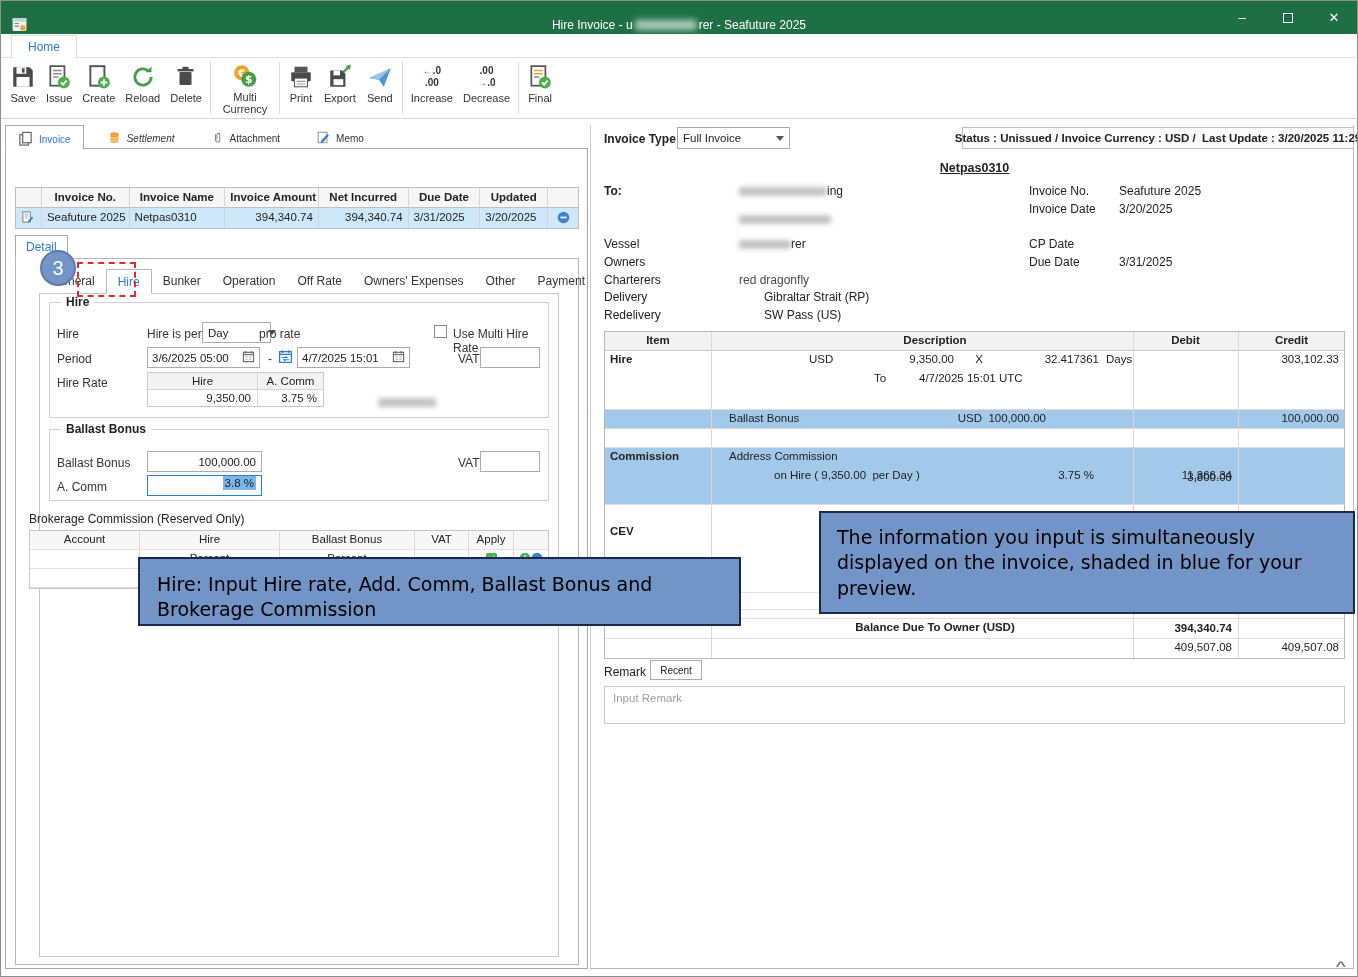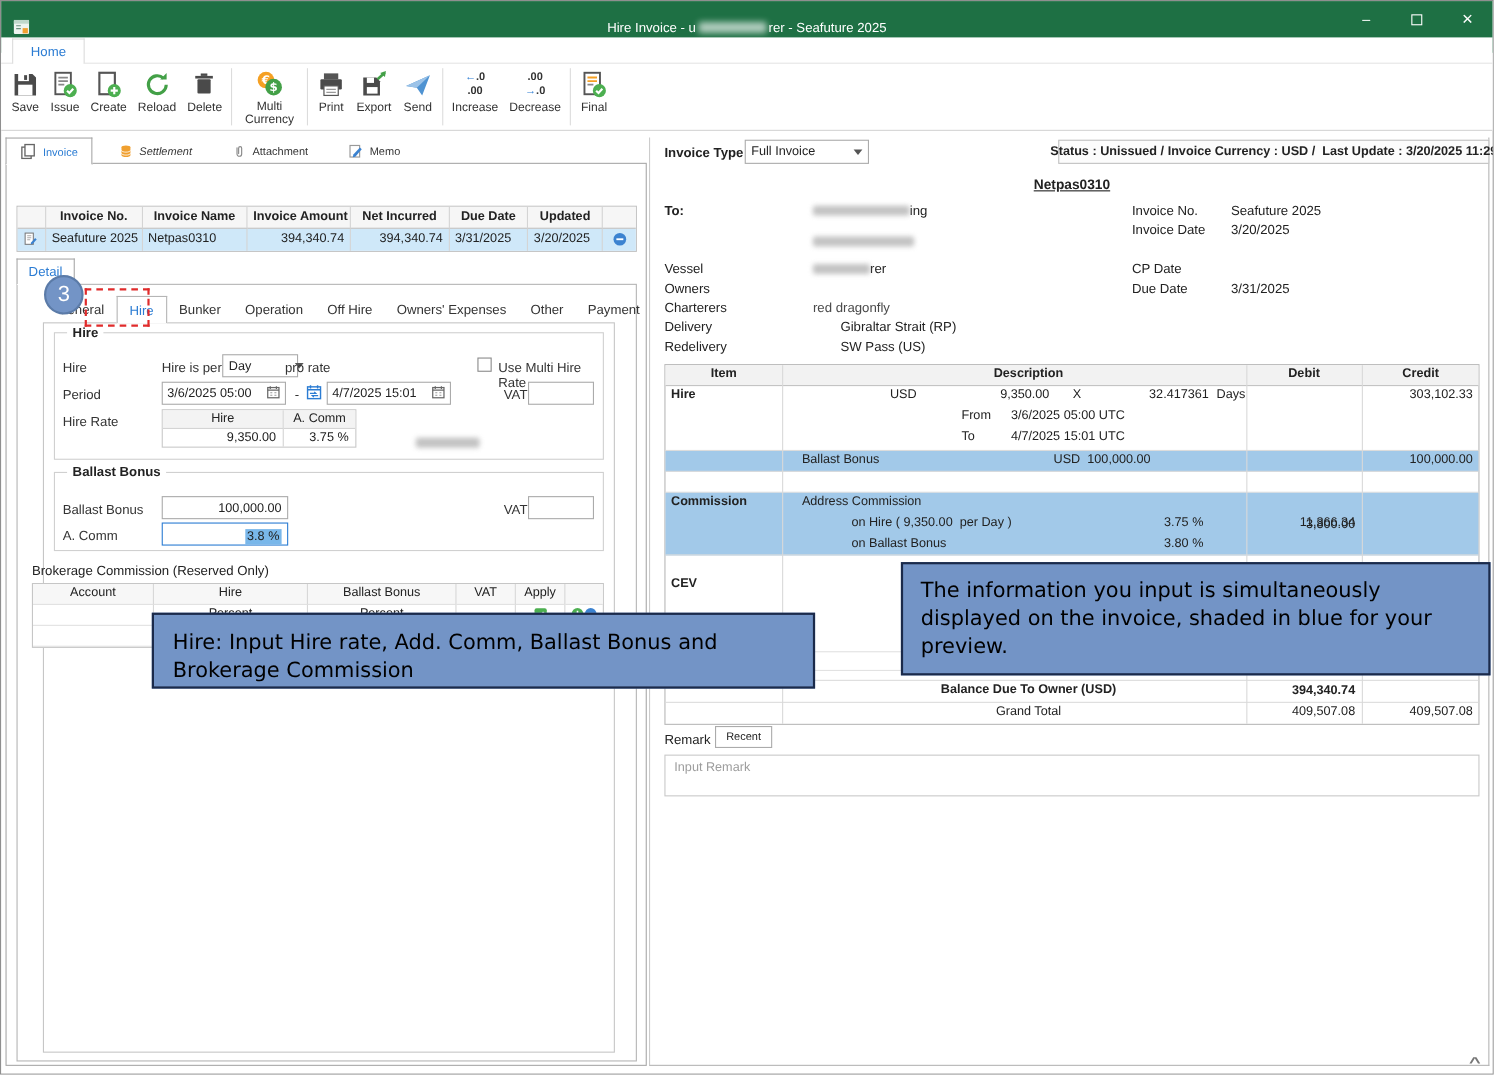--- a/index.html
+++ b/index.html
@@ -88,21 +88,21 @@
   .field.ralign { justify-content:flex-end; }
   .combo { position:absolute; border:1px solid #ababab; background:#fff; height:21px;
            display:flex; align-items:center; padding:0 5px; font-size:11.5px; }
   .caret { width:0; height:0; border-left:4px solid transparent; border-right:4px solid transparent;
            border-top:5px solid #555; margin-left:auto; }
   .datefield { position:absolute; border:1px solid #ababab; background:#fff; height:21px;
                display:flex; align-items:center; padding:0 4px; font-size:11.5px; }
   .datefield .calwrap { margin-left:auto; }
   .checkbox { position:absolute; width:13px; height:13px; border:1px solid #8a8a8a; background:#fff; }
   .focusfield { position:absolute; border:1px solid #2b7cd3; background:#fff; height:21px;
-                display:flex; align-items:flex-end; justify-content:flex-end; padding:0 5px;
+                display:flex; align-items:flex-start; justify-content:flex-end; padding:0 5px;
                 font-size:11.5px; }
   .selhl { background:#79b7ea; padding:1px 2px; }
   .minitable { position:absolute; border:1px solid #c9c9c9; font-size:11.5px; }
   .mt-row { display:flex; }
   .mt-cell { border-right:1px solid #d4d4d4; padding:2px 6px; }
   .mt-cell:last-child { border-right:none; }
   .mt-head { background:#f3f3f3; text-align:center; border-bottom:1px solid #d4d4d4; }
   .blurline { display:inline-block; height:9px; border-radius:2px; background:#9a9a9a;
               filter:blur(2.5px); opacity:.6; vertical-align:middle; }
   .semiblur { filter:blur(0.6px); color:#4a4a4a; }
@@ -381,21 +381,21 @@
   </div>
 
   <div class="detail-tab">Detail</div>
   <div class="detail-page"></div>
 
   <div class="sub-tabs">
     <div class="stab">General</div>
     <div class="stab active">Hire</div>
     <div class="stab">Bunker</div>
     <div class="stab">Operation</div>
-    <div class="stab">Off Hire</div>
+    <div class="stab">Off Rate</div>
     <div class="stab">Owners' Expenses</div>
     <div class="stab">Other</div>
     <div class="stab">Payment</div>
   </div>
   <div class="inner-page"></div>
   <div class="step-circle">3</div>
   <div class="red-dash"></div>
 
   <div class="groupbox" style="left:48px; top:301px; width:500px; height:116px;">
     <span class="gb-title">Hire</span>
@@ -545,21 +545,20 @@
       <div class="pc c-item ctr">Item</div>
       <div class="pc c-desc ctr">Description</div>
       <div class="pc c-debit ctr">Debit</div>
       <div class="pc c-credit ctr">Credit</div>
     </div>
 
     <div class="prow" style="height:59px;">
       <div class="pc c-item bold">Hire</div>
       <div class="pc c-desc">
         <div class="dline"><span class="iw" style="width:85px;"></span><span class="iw" style="width:30px;">USD</span><span class="iw num" style="width:115px;">9,350.00</span><span class="iw ctr" style="width:50px;padding:0;">X</span><span class="iw num" style="width:95px;">32.417361</span><span class="iw" style="margin-left:7px;">Days</span></div>
-        <div class="dline"><span class="iw" style="width:150px;"></span><span class="iw" style="width:45px;">From</span><span>3/6/2025 05:00 UTC</span></div>
         <div class="dline"><span class="iw" style="width:150px;"></span><span class="iw" style="width:45px;">To</span><span>4/7/2025 15:01 UTC</span></div>
       </div>
       <div class="pc c-credit">
           <span class="rnum" style="top:2px;">303,102.33</span>
         </div>
     </div>
 
     <div class="prow blue" style="height:19px;">
       <div class="pc c-desc">
           <div class="dline" style="padding-left:5px;"><span>Ballast Bonus</span><span class="rnum" style="right:100px;top:2px;"><span>USD</span>&nbsp;&nbsp;<span>100,000.00</span></span></div>
@@ -569,21 +568,20 @@
         </div>
     </div>
 
     <div class="prow" style="height:19px;"></div>
 
     <div class="prow blue" style="height:57px;">
       <div class="pc c-item bold">Commission</div>
       <div class="pc c-desc">
         <div class="dline" style="padding-left:5px;">Address Commission</div>
         <div class="dline"><span class="iw" style="width:50px;"></span><span class="iw" style="width:215px;">on Hire ( 9,350.00  per Day )</span><span class="iw num" style="width:105px;">3.75 %</span></div>
-        <div class="dline"><span class="iw" style="width:50px;"></span><span class="iw" style="width:215px;">on Ballast Bonus</span><span class="iw num" style="width:105px;">3.80 %</span></div>
       </div>
       <div class="pc c-debit">
           <span class="rnum" style="top:21px;">11,366.34</span>
           <span class="rnum" style="top:23px;margin-left:32px;">3,800.00</span>
         </div>
     </div>
 
     <div class="prow" style="height:114px;">
       <div class="pc c-item bold" style="padding-top:20px;">CEV</div>
       <div class="pc c-desc">
@@ -594,21 +592,20 @@
     </div>
 
     <div class="prow" style="height:20px;">
       <div class="pc c-desc ctr bold">Balance Due To Owner (USD)</div>
       <div class="pc c-debit bold">
           <span class="rnum" style="top:3px;">394,340.74</span>
         </div>
     </div>
 
     <div class="prow" style="height:19px; border-bottom:none;">
-      <div class="pc c-desc ctr">Grand Total</div>
       <div class="pc c-debit">
           <span class="rnum" style="top:2px;">409,507.08</span>
         </div>
       <div class="pc c-credit">
           <span class="rnum" style="top:2px;">409,507.08</span>
         </div>
     </div>
   </div>
 
   <span class="abs" style="left:603px; top:664px;">Remark</span>

